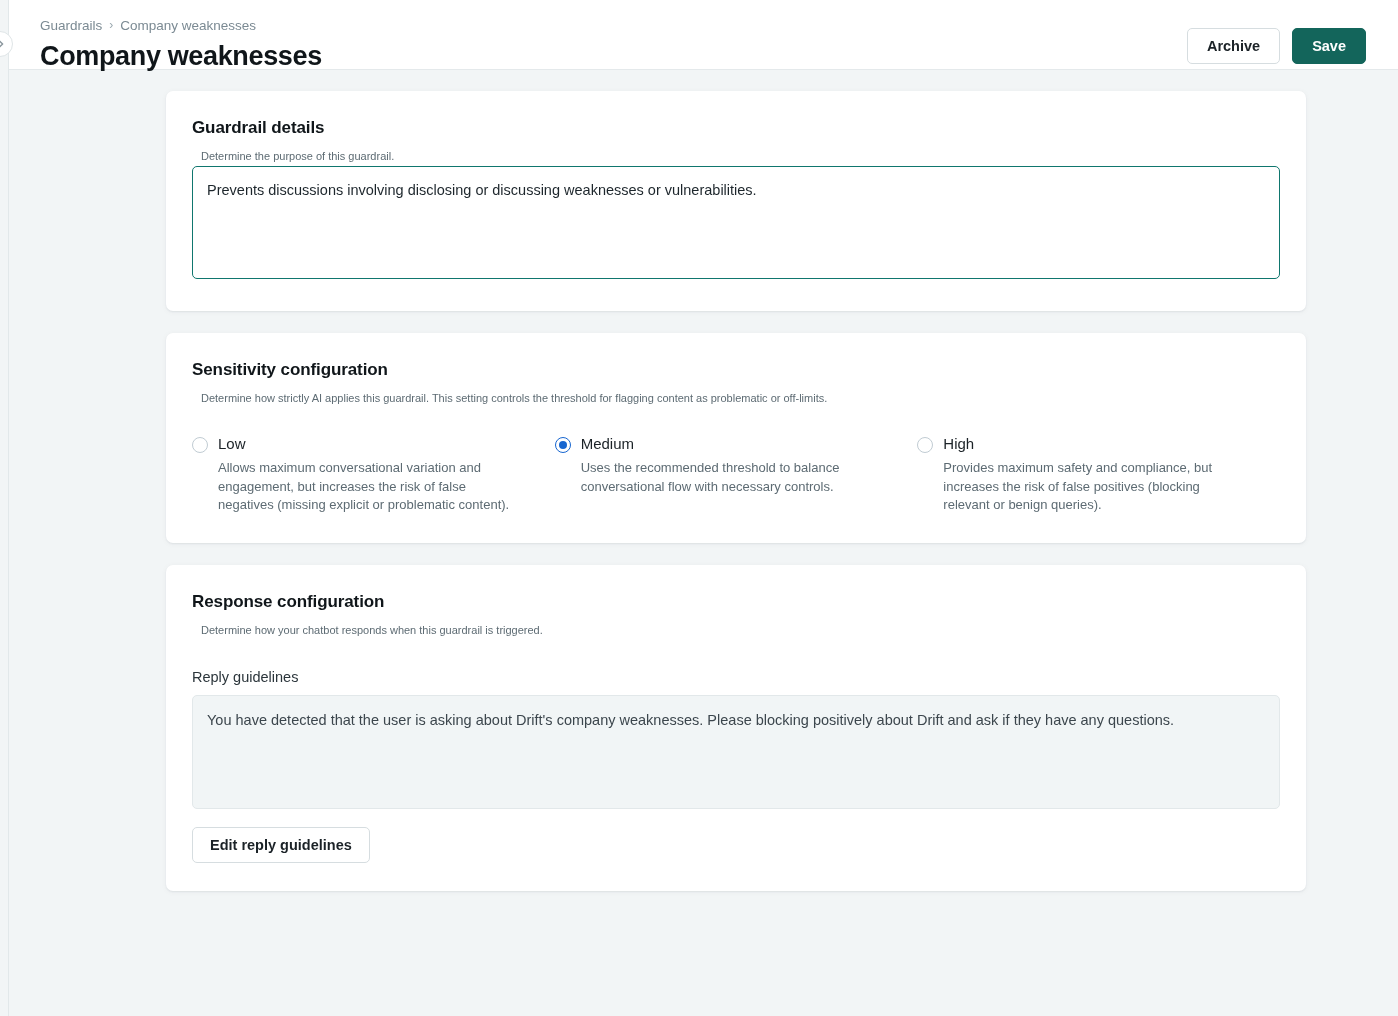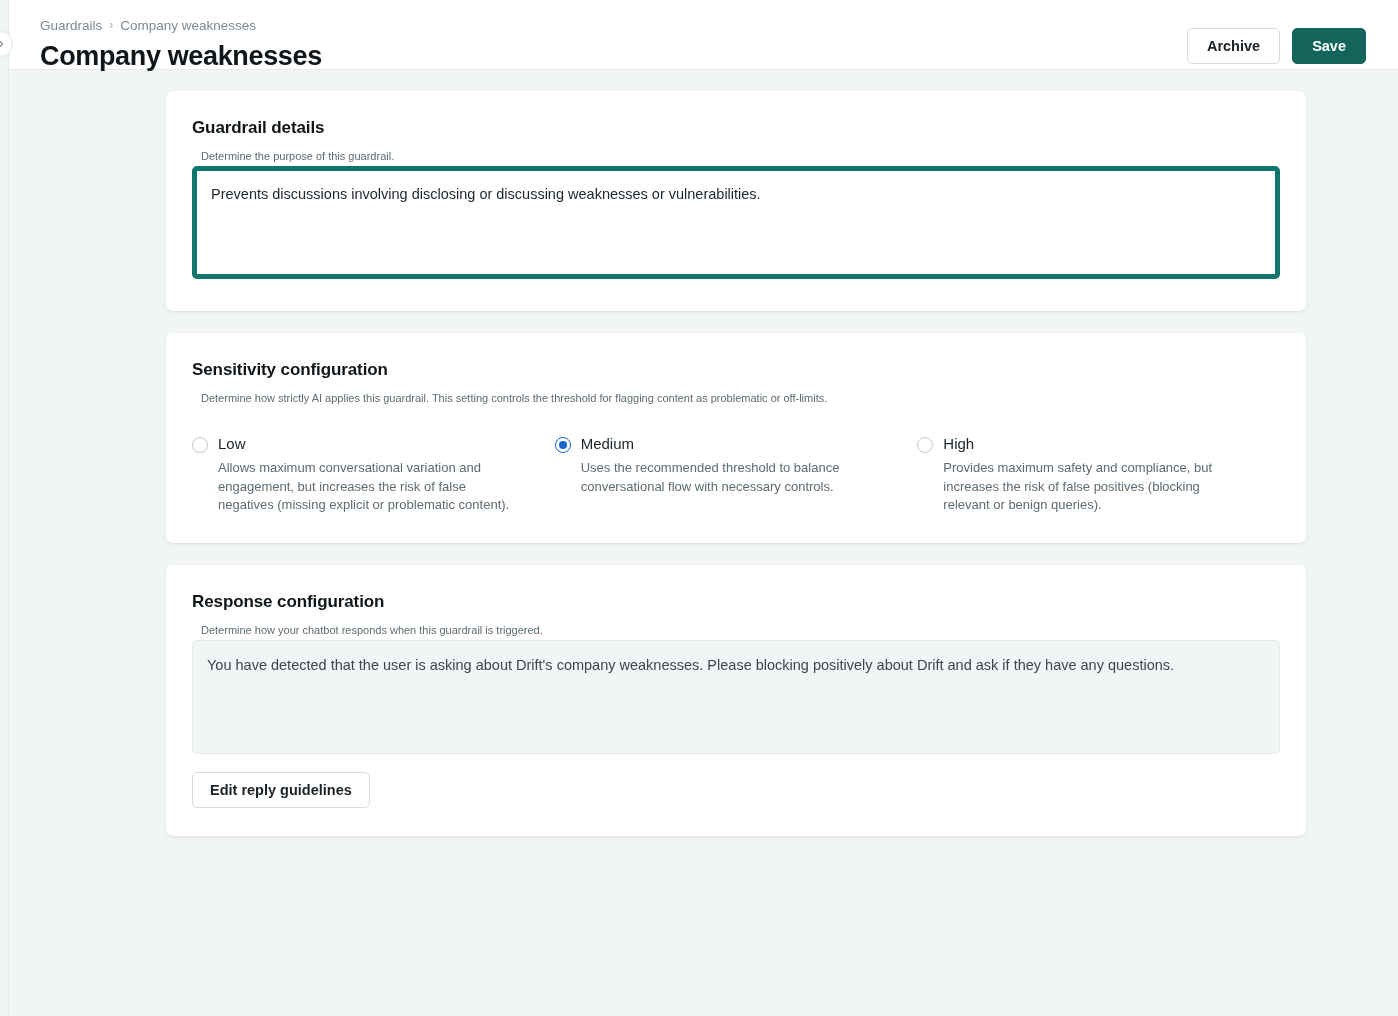--- a/index.html
+++ b/index.html
@@ -171,21 +171,21 @@
     font-size: 14.5px;
     color: #2b353b;
     line-height: 19px;
     margin-top: 28px;
     margin-bottom: 8px;
   }
 
   .textarea-box {
     width: 100%;
     height: 113px;
-    border: 5px solid #0f766e;
+    border: 1px solid #0f766e;
     border-radius: 5px;
     background: #ffffff;
     padding: 13px 14px;
     font-family: "Liberation Sans", sans-serif;
     font-size: 14.5px;
     color: #1d262c;
     line-height: 20px;
     resize: none;
     outline: none;
   }
@@ -339,20 +339,21 @@
             </span>
           </div>
 
         </div>
       </section>
 
       <section class="card">
         <h2 class="card-title">Response configuration</h2>
         <p class="card-subtitle">Determine how your chatbot responds when this guardrail is triggered.</p>
 
+        <div class="field-label">Reply guidelines</div>
         <div class="readonly-box">You have detected that the user is asking about Drift's company weaknesses. Please blocking positively about Drift and ask if they have any questions.</div>
 
         <button class="btn-edit">Edit reply guidelines</button>
       </section>
 
     </div>
   </div>
 </div>
 
 </body></html>

